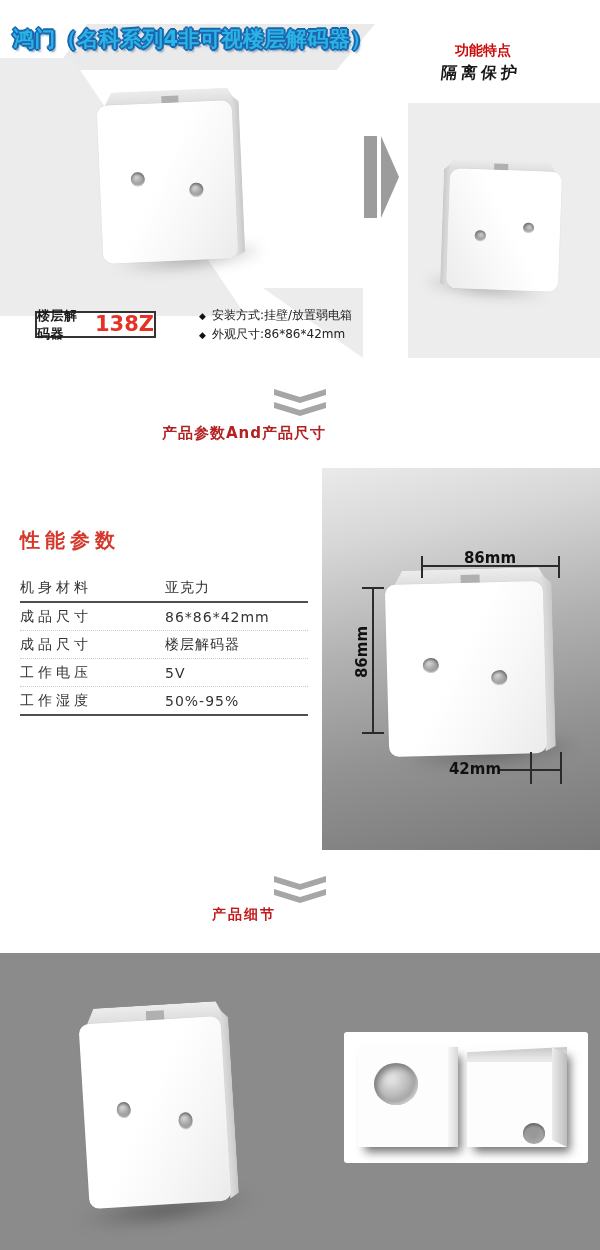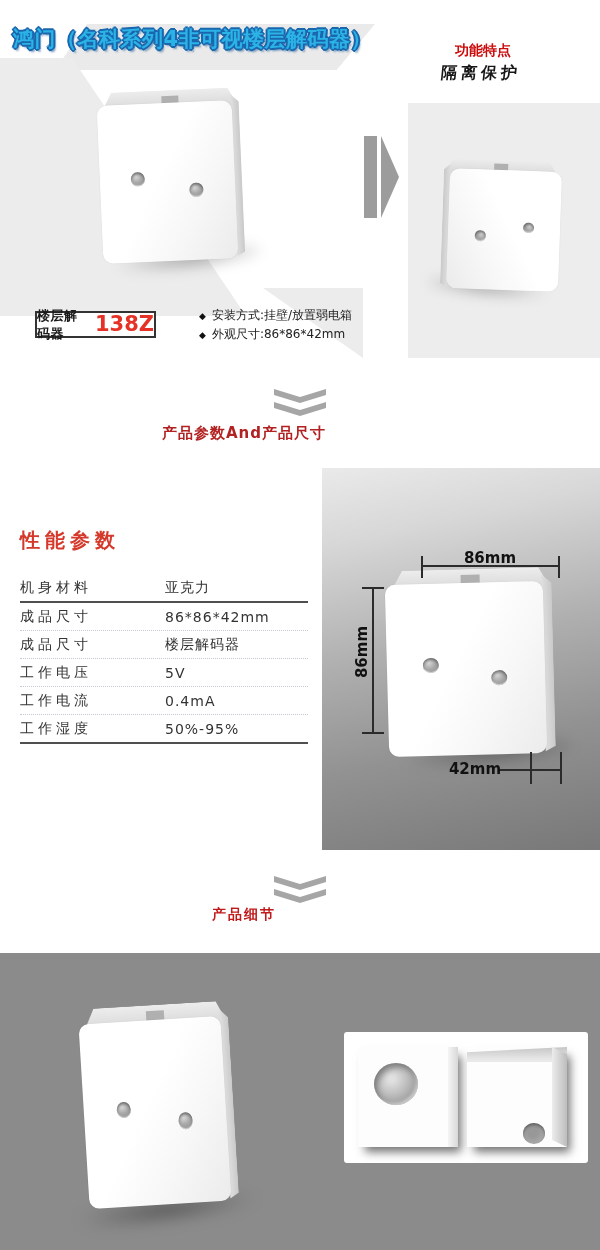--- a/index.html
+++ b/index.html
@@ -195,24 +195,20 @@
       <span class="spec-value">86*86*42mm</span>
     </div>
     <div class="spec-row">
       <span class="spec-label">成品尺寸</span>
       <span class="spec-value">楼层解码器</span>
     </div>
     <div class="spec-row">
       <span class="spec-label">工作电压</span>
       <span class="spec-value">5V</span>
     </div>
-    <div class="spec-row">
-      <span class="spec-label">工作电流</span>
-      <span class="spec-value">0.4mA</span>
-    </div>
     <div class="spec-row last">
       <span class="spec-label">工作湿度</span>
       <span class="spec-value">50%-95%</span>
     </div>
   </div>
 
   <div class="dim-box"></div>
   <div class="device device--dim">
     <div class="d-shadow"></div>
     <div class="d-top">

